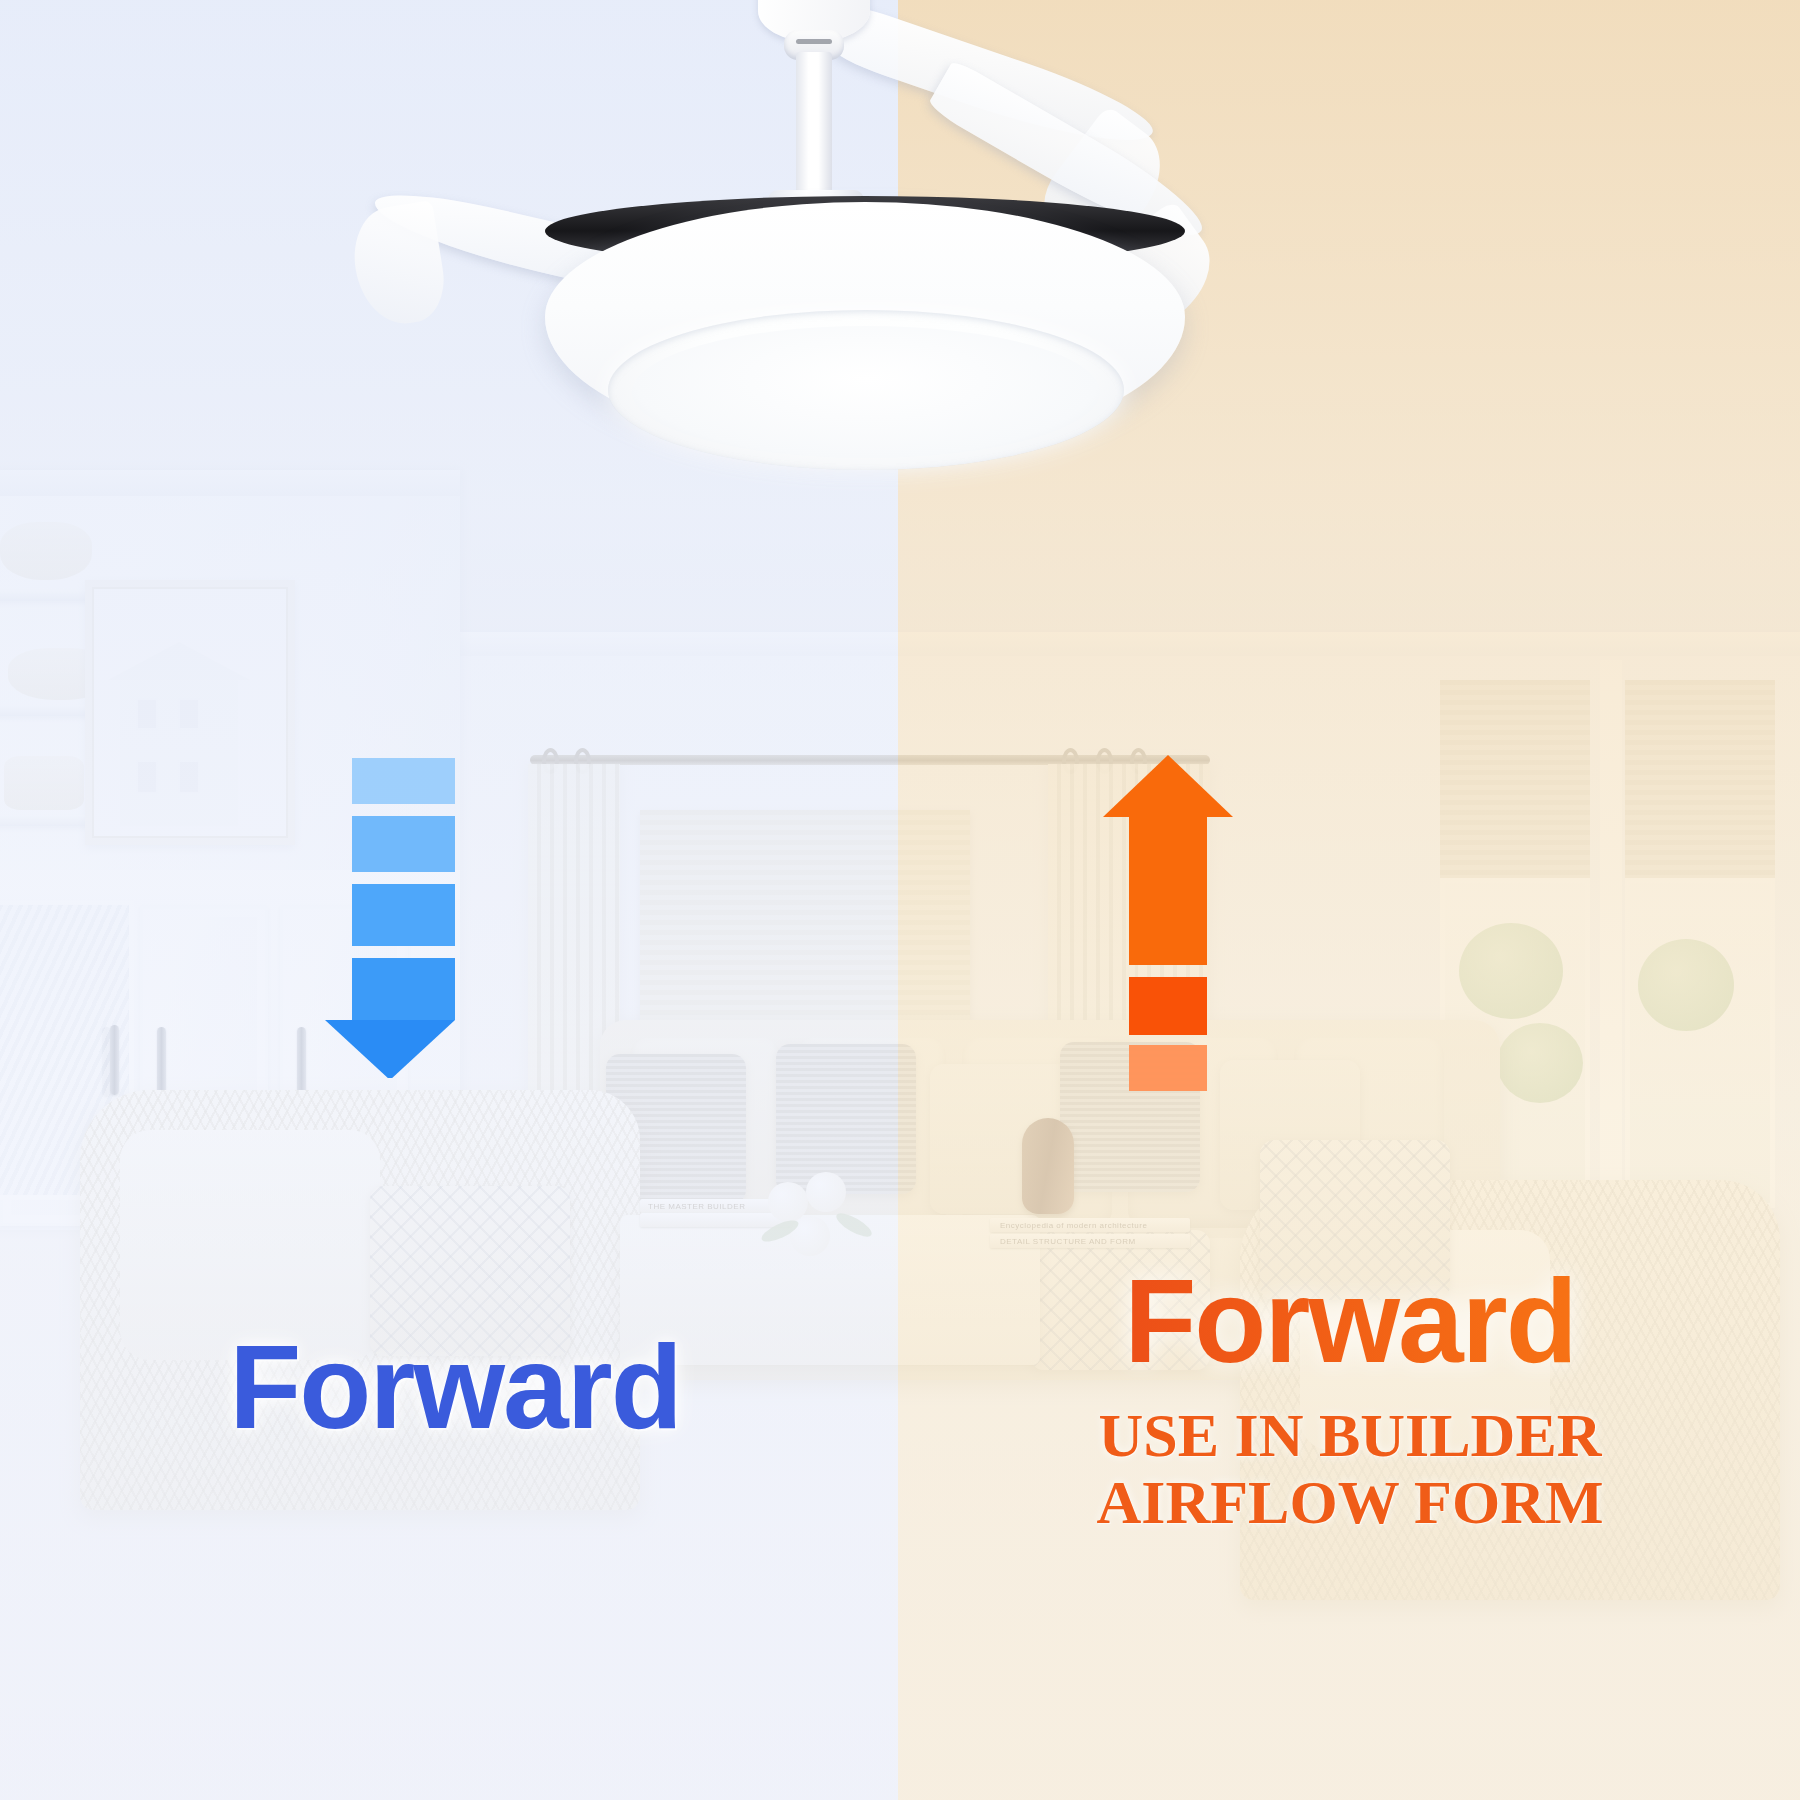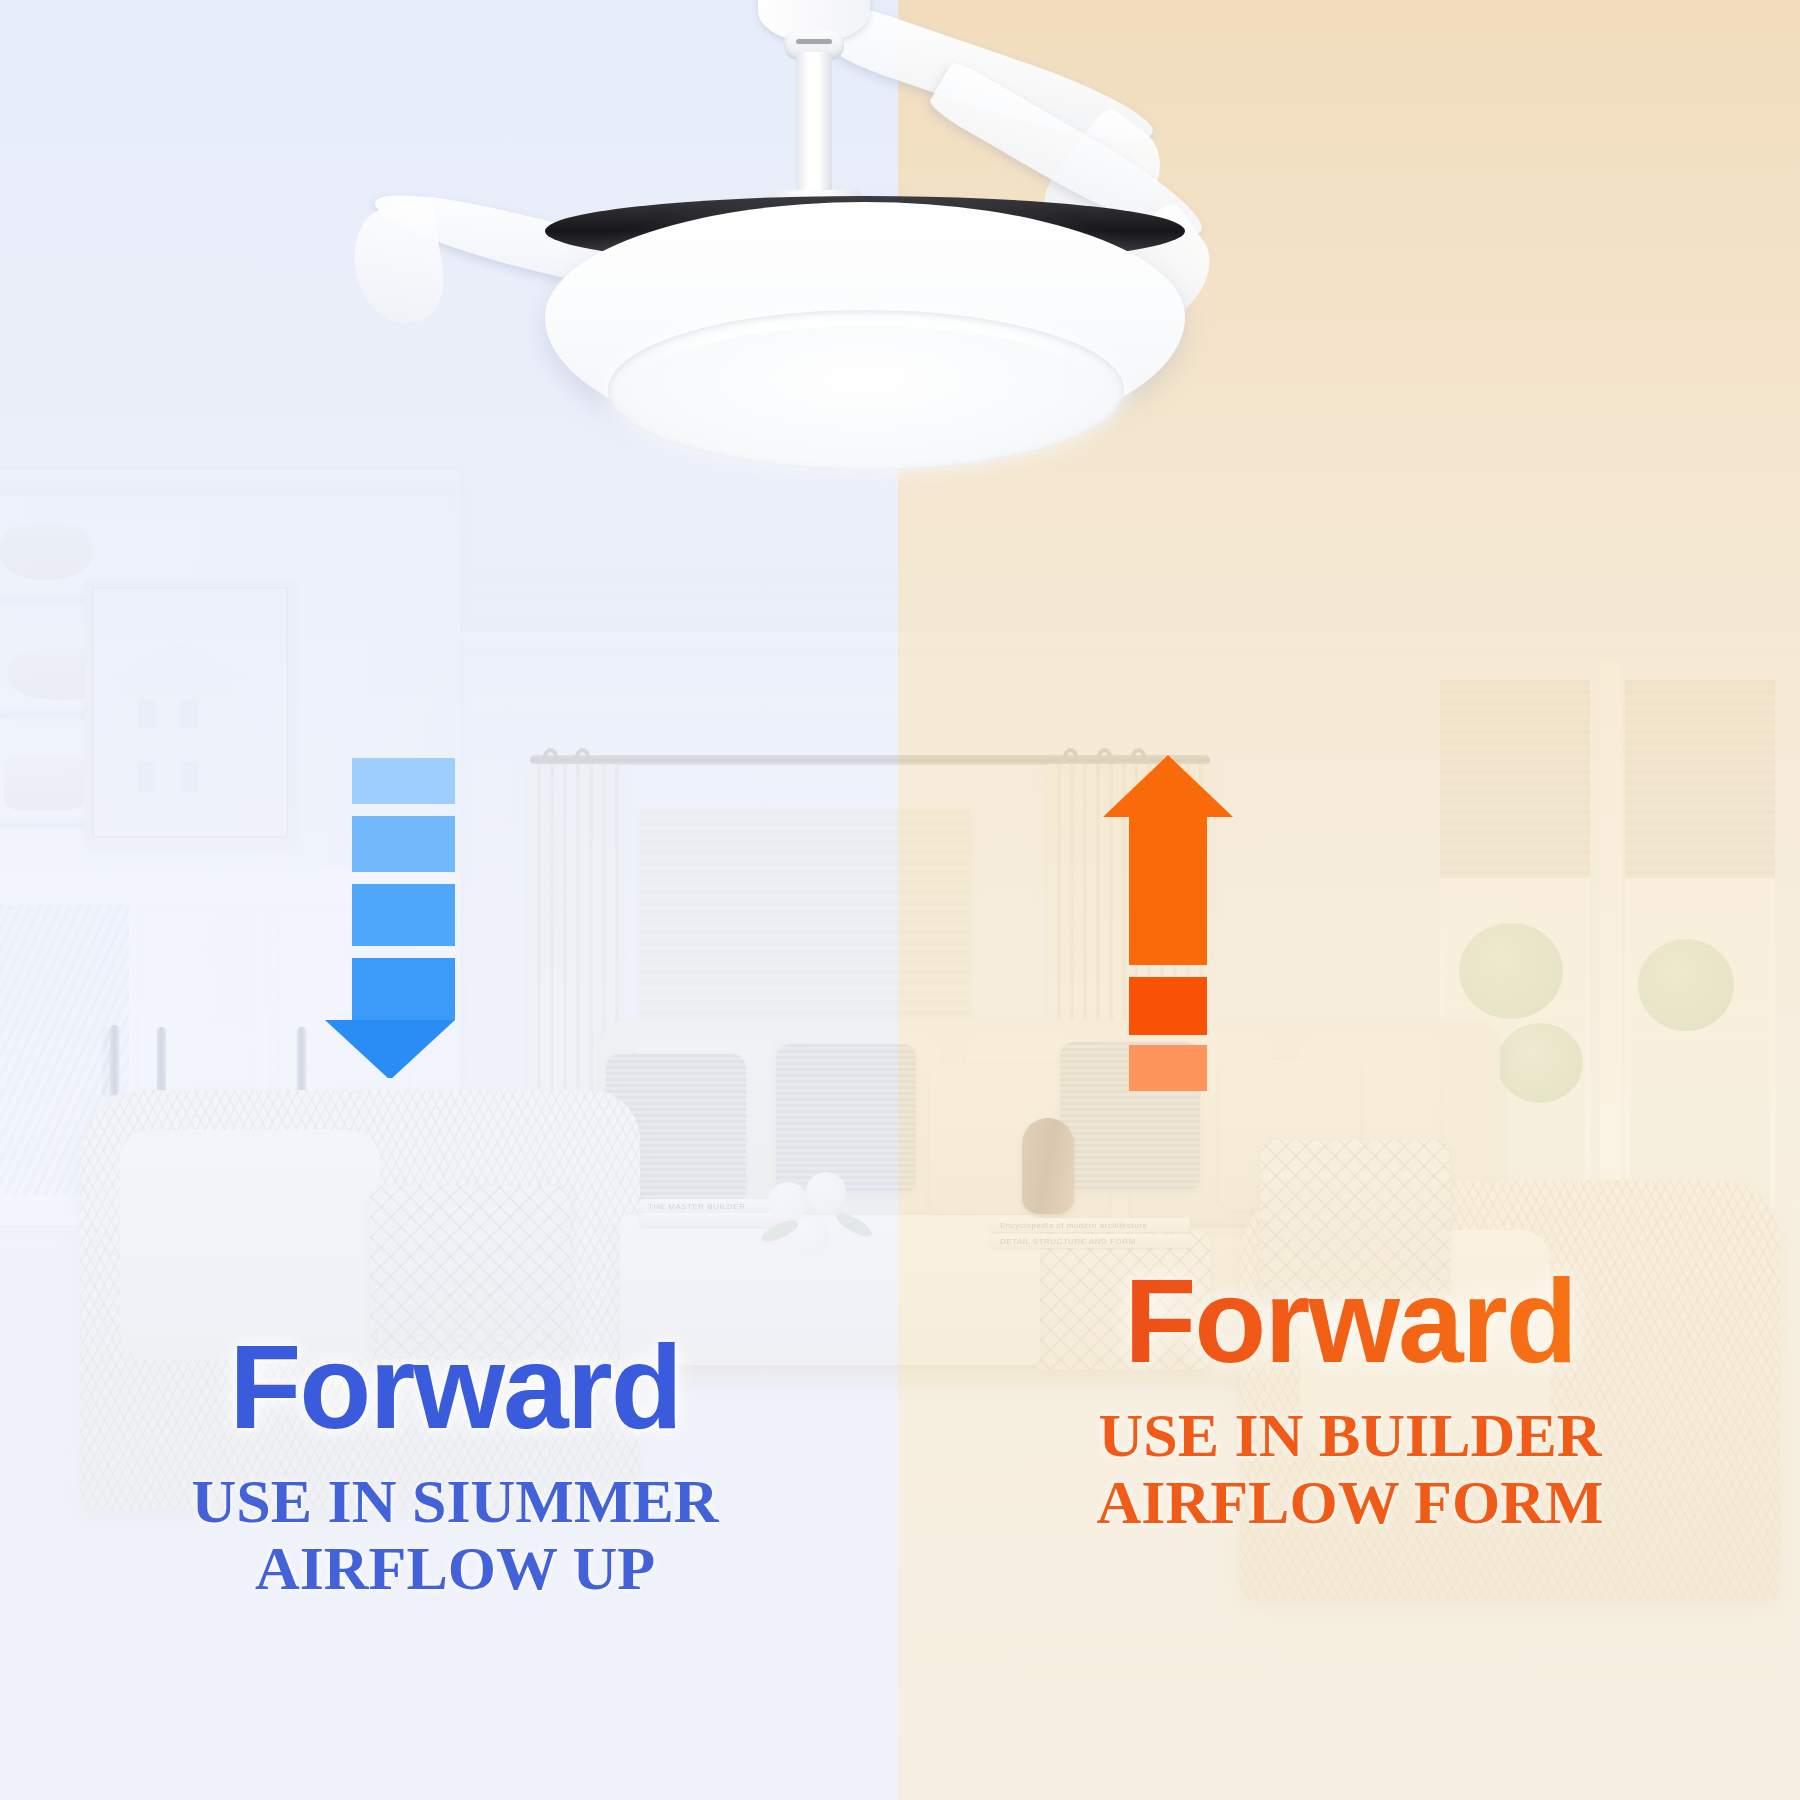--- a/index.html
+++ b/index.html
@@ -578,24 +578,20 @@
       <polygon points="0,62 65,0 130,62" fill="#f96a0b" fill-opacity="1"></polygon>
       <rect x="26" y="60" width="78" height="150" fill="#f96a0b" fill-opacity="1"></rect>
       <rect x="26" y="222" width="78" height="58" fill="#f95207" fill-opacity="1"></rect>
       <rect x="26" y="290" width="78" height="46" fill="#ff9055" fill-opacity="0.95"></rect>
       <rect x="26" y="346" width="78" height="44" fill="#ffab7e" fill-opacity="0.8"></rect>
     </svg>
   </div>
 
   <div class="caption" id="cap-forward">
     <div class="big blue">Forward</div>
-    <div class="sublines">
-      <div class="sub blue">USE IN SIUMMER</div>
-      <div class="sub blue">AIRFLOW UP</div>
-    </div>
   </div>
 
   <div class="caption" id="cap-reverse">
     <div class="big orange">Forward</div>
     <div class="sublines">
       <div class="sub orange">USE IN BUILDER</div>
       <div class="sub orange">AIRFLOW FORM</div>
     </div>
   </div>
 

